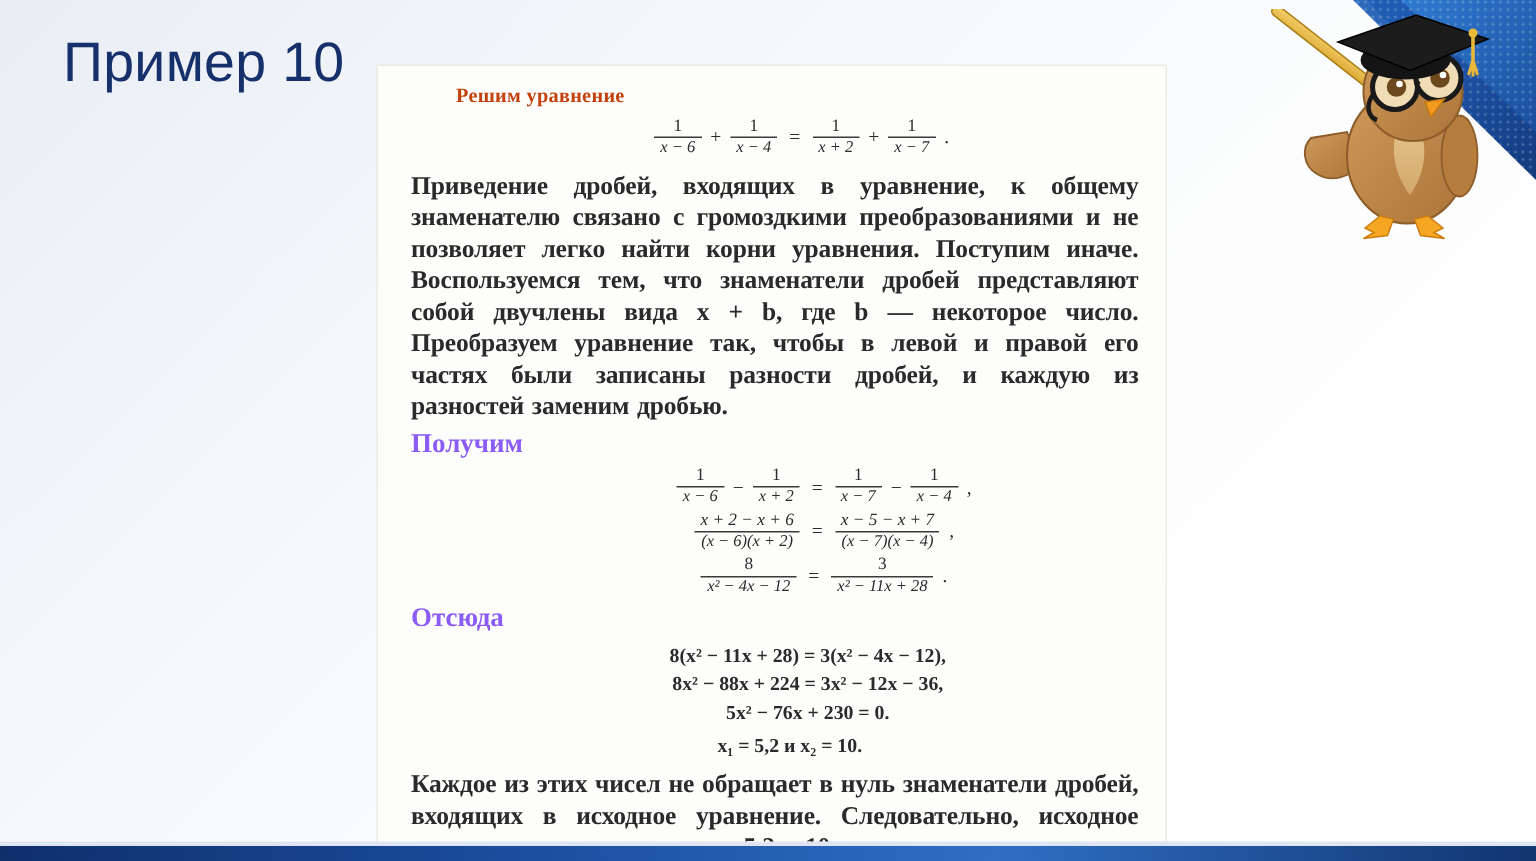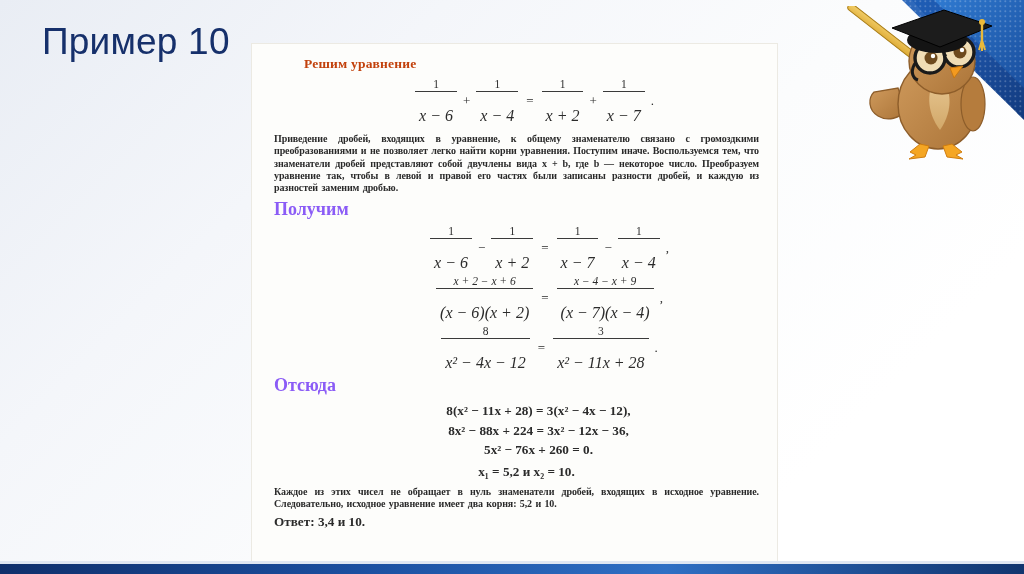--- a/index.html
+++ b/index.html
@@ -37,21 +37,21 @@
     color:#2b2b2b;
   }
   .page .inner{padding:10px 18px 6px 22px;}
   .lead{
     font-family:"Liberation Serif", serif;
     font-weight:bold;font-size:13.5px;
     margin:2px 0 2px 30px;letter-spacing:.2px;color:#c2410c;
   }
   .para{
     font-family:"Liberation Serif", serif;
-    font-weight:bold;font-size:10px;line-height:1.24;
+    font-weight:bold;font-size:17px;line-height:1.24;
     text-align:justify;margin:3px 0 3px 0;letter-spacing:-0.1px;
     color:#2a2a2a;
     word-spacing:1px;
   }
   .kw{
     font-family:"Liberation Serif", serif;
     font-weight:bold;font-size:18px;margin:4px 0 0 0;color:#8b5cf6;
   }
   
   .mathrow{
@@ -59,21 +59,21 @@
     font-family:"Liberation Serif", serif;
     color:#2b2b2b;
     margin:4px 0;
   }
   .mi{font-style:italic;}
   .op{margin:0 5px;font-size:13px;}
   .eq{margin:0 7px;font-size:13px;}
   .frac{display:inline-flex;flex-direction:column;align-items:center;
     vertical-align:middle;line-height:1.05;margin:0 1px;}
   .frac .num{font-size:11.5px;padding:0 4px 1px 4px;}
-  .frac .den{font-size:16px;padding:16px 4px 0 4px;border-top:1.3px solid #3a3a3a;}
+  .frac .den{font-size:11px;padding:1px 4px 0 4px;border-top:1.3px solid #3a3a3a;}
   .lines{font-family:"Liberation Serif", serif;font-weight:bold;font-size:13.2px;
     line-height:1.45;color:#2b2b2b;}
   .lines div{white-space:nowrap;}
   .ctr{text-align:center;}
   .answer{font-family:"Liberation Serif", serif;font-weight:bold;font-size:13.2px;margin-top:2px;}
   
   .owl{position:absolute;right:22px;top:6px;width:170px;height:168px;}
 </style>
 </head>
 <body>
@@ -219,21 +219,21 @@
         <span class="op">,</span>
       </div>
 
       <div class="mathrow" style="margin:3px 0 3px 70px;">
         <span class="frac">
           <span class="num mi">x + 2 − x + 6</span>
           <span class="den mi">(x − 6)(x + 2)</span>
         </span>
         <span class="eq">=</span>
         <span class="frac">
-          <span class="num mi">x − 4 − x + 9</span>
+          <span class="num mi">x − 5 − x + 7</span>
           <span class="den mi">(x − 7)(x − 4)</span>
         </span>
         <span class="op">,</span>
       </div>
 
       <div class="mathrow" style="margin:3px 0 4px 70px;">
         <span class="frac">
           <span class="num">8</span>
           <span class="den mi">x² − 4x − 12</span>
         </span>
@@ -243,21 +243,21 @@
           <span class="den mi">x² − 11x + 28</span>
         </span>
         <span class="op">.</span>
       </div>
 
       <div class="kw">Отсюда</div>
 
       <div class="lines" style="margin:5px 0 2px 0;">
         <div class="ctr" style="padding-left:44px;">8(x² − 11x + 28) = 3(x² − 4x − 12),</div>
         <div class="ctr" style="padding-left:44px;">8x² − 88x + 224 = 3x² − 12x − 36,</div>
-        <div class="ctr" style="padding-left:44px;">5x² − 76x + 260 = 0.</div>
+        <div class="ctr" style="padding-left:44px;">5x² − 76x + 230 = 0.</div>
       </div>
 
 
       <div class="lines ctr" style="padding-left:20px;margin:3px 0 5px 0;">x₁ = 5,2 и x₂ = 10.</div>
 
       <div class="para">Каждое из этих чисел не обращает в нуль знаменатели дробей, входящих в исходное уравнение. Следовательно, исходное уравнение имеет два корня: 5,2 и 10.</div>
 
       <div class="answer">Ответ: 3,4 и 10.</div>
 
     </div>

